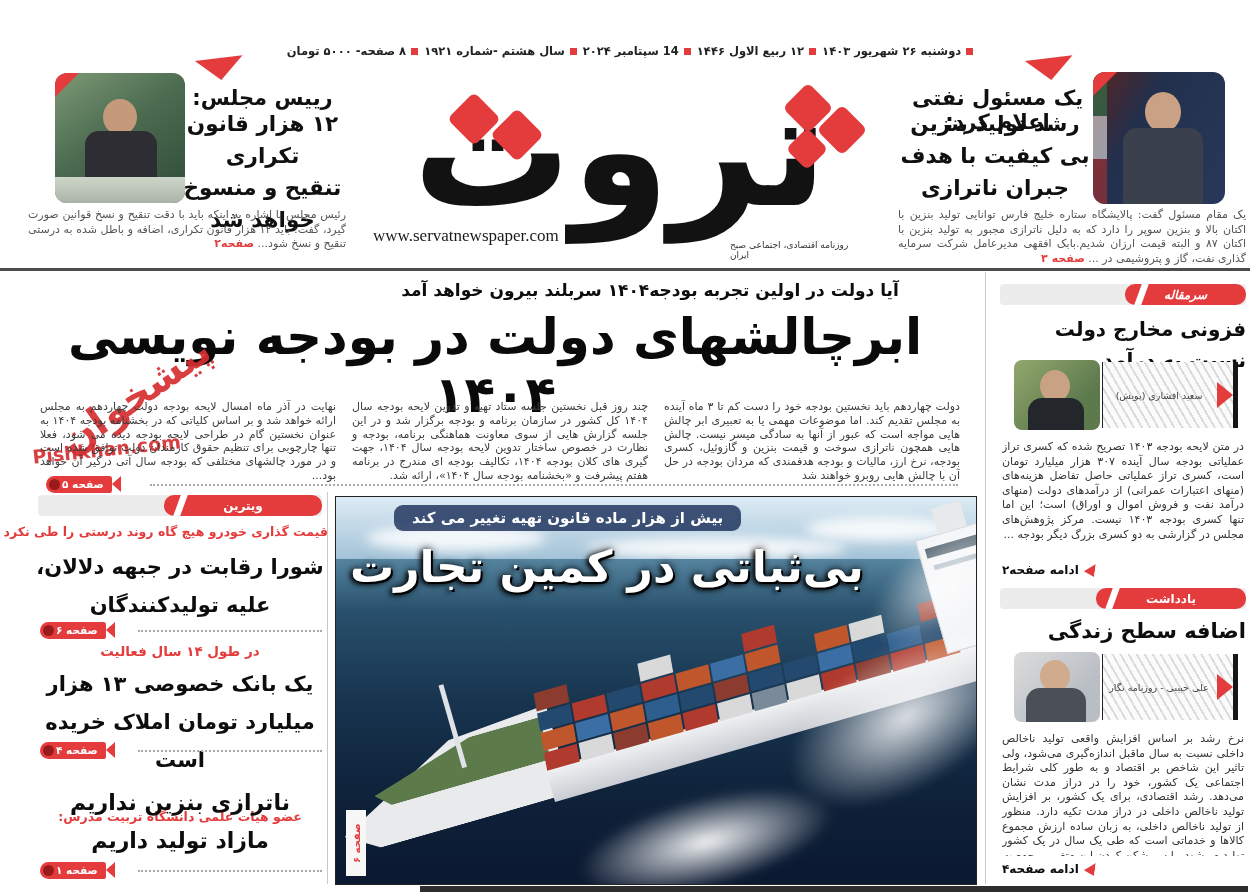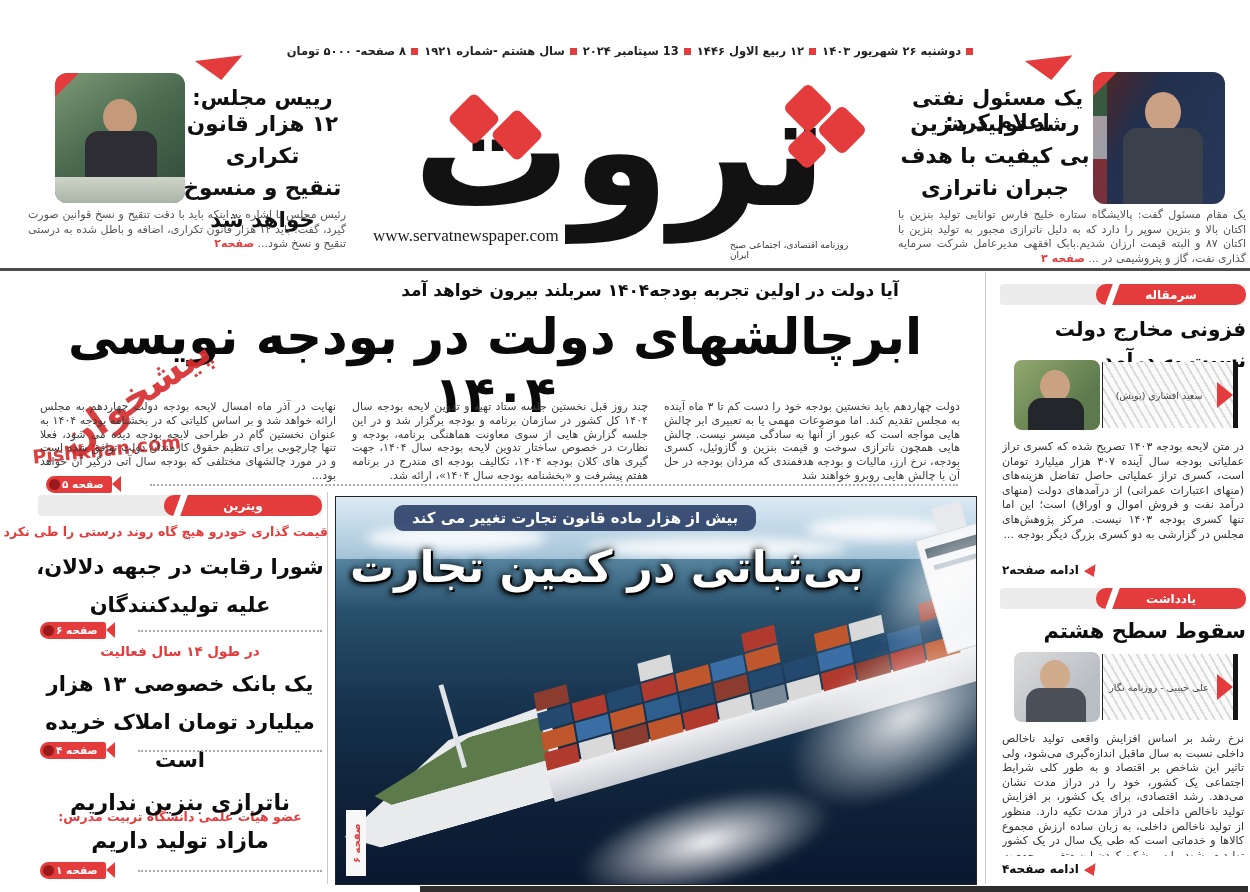--- a/index.html
+++ b/index.html
@@ -110,21 +110,21 @@
   .bottom-band{position:absolute;background:#2e2e2e;}
 </style>
 </head>
 <body>
 
 <div class="page">
 
   <div class="abs dateline" style="left:300px;top:44px;width:660px;">
     <span class="seg">دوشنبه ۲۶ شهریور ۱۴۰۳</span>
     <span class="seg">۱۲ ربیع الاول ۱۴۴۶</span>
-    <span class="seg">13 سپتامبر ۲۰۲۴</span>
+    <span class="seg">14 سپتامبر ۲۰۲۴</span>
     <span class="seg">سال هشتم -شماره ۱۹۲۱</span>
     <span class="seg">۸ صفحه- ۵۰۰۰ تومان</span>
   </div>
 
   <div class="abs tri" style="left:196px;top:58px;"></div>
   <div class="abs kicker-s" style="left:185px;top:86px;width:155px;">رییس مجلس:</div>
   <div class="abs hl3" style="left:180px;top:108px;width:165px;">
     <div>۱۲ هزار قانون تکراری</div>
     <div>تنقیح و منسوخ</div>
     <div>خواهد شد</div>
@@ -289,27 +289,27 @@
           </div>
       </div>
       <div class="bridge"></div>
       <div class="funnel"></div>
     </div>
 
     <div class="wake" style="left:240px;top:300px;width:260px;height:90px;transform:rotate(-14deg);"></div>
     <div class="wake" style="left:440px;top:150px;width:260px;height:140px;transform:rotate(-32deg);opacity:.9;"></div>
     <div class="wake" style="left:520px;top:40px;width:180px;height:90px;transform:rotate(-40deg);opacity:.7;"></div>
 
-    <div class="photo-kicker" style="left:58px;top:8px;">بیش از هزار ماده قانون تجارت تغییر می کند</div>
+    <div class="photo-kicker" style="left:58px;top:8px;">بیش از هزار ماده قانون تهیه تغییر می کند</div>
     <div class="photo-headline" style="left:14px;top:44px;">بی‌ثباتی در کمین تجارت</div>
     <div class="vtag" style="left:10px;bottom:8px;">صفحه ۶</div>
   </div>
 
   <div class="sec-bar" style="left:1000px;top:284px;width:246px;">
-    <div class="redpart" style="width:150px;">سرمقاله</div>
+    <div class="redpart" style="width:121px;font-style:italic;">سرمقاله</div>
   </div>
   <div class="abs sb-title" style="left:1000px;top:314px;width:246px;">
     <div>فزونی مخارج دولت</div>
     <div>نسبت به درآمد</div>
   </div>
   <div class="abs photo-frame" style="left:1014px;top:360px;width:86px;height:70px;border-radius:8px;background:linear-gradient(135deg,#93a86e,#5d7a4d 70%);">
     <div class="head" style="left:26px;top:10px;width:30px;height:32px;background:#c8a283;"></div>
     <div class="torso" style="left:14px;top:38px;width:56px;height:32px;background:#23262b;"></div>
   </div>
   <div class="byline-strip" style="left:1102px;top:362px;width:136px;height:66px;">
@@ -319,21 +319,21 @@
   <div class="abs sb-body" style="left:1002px;top:440px;width:242px;height:120px;overflow:hidden;">در متن لایحه بودجه ۱۴۰۳ تصریح شده که کسری تراز عملیاتی بودجه سال آینده ۳۰۷ هزار میلیارد تومان است، کسری تراز عملیاتی حاصل تفاضل هزینه‌های (منهای اعتبارات عمرانی) از درآمدهای دولت (منهای درآمد نفت و فروش اموال و اوراق) است؛ این اما تنها کسری بودجه ۱۴۰۳ نیست. مرکز پژوهش‌های مجلس در گزارشی به دو کسری بزرگ دیگر بودجه ...</div>
   <div class="more" style="left:1002px;top:563px;">
     <span class="wedge"></span>
     <span>ادامه صفحه۲</span>
   </div>
 
   <div class="sec-bar" style="left:1000px;top:588px;width:246px;">
     <div class="redpart" style="width:150px;">یادداشت</div>
   </div>
   <div class="abs sb-title" style="left:1000px;top:616px;width:246px;font-size:21px;">
-    <div>سقوط سطح هشتم</div>
+    <div>اضافه سطح زندگی</div>
   </div>
   <div class="abs photo-frame" style="left:1014px;top:652px;width:86px;height:70px;border-radius:8px;background:linear-gradient(135deg,#dcdcdc,#b9bec4 70%);">
     <div class="head" style="left:26px;top:8px;width:30px;height:32px;background:#d0ab8c;"></div>
     <div class="torso" style="left:12px;top:36px;width:60px;height:34px;background:#4a4f58;"></div>
   </div>
   <div class="byline-strip" style="left:1102px;top:654px;width:136px;height:66px;">
     <span class="arrow"></span>
     <span class="byline-name">علی حبیبی - روزنامه نگار</span>
   </div>
   <div class="abs sb-body" style="left:1002px;top:732px;width:242px;height:124px;overflow:hidden;">نرخ رشد بر اساس افزایش واقعی تولید ناخالص داخلی نسبت به سال ماقبل اندازه‌گیری می‌شود، ولی تاثیر این شاخص بر اقتصاد و به طور کلی شرایط اجتماعی یک کشور، خود را در دراز مدت نشان می‌دهد. رشد اقتصادی، برای یک کشور، بر افزایش تولید ناخالص داخلی در دراز مدت تکیه دارد. منظور از تولید ناخالص داخلی، به زبان ساده ارزش مجموع کالاها و خدماتی است که طی یک سال در یک کشور تولید می‌شود. با سر شکن کردن این متغیر بر جمعیت یک کشور، تولید داخلی سرانه به دست می‌آید. اگر میانگین سالانه ...</div>

